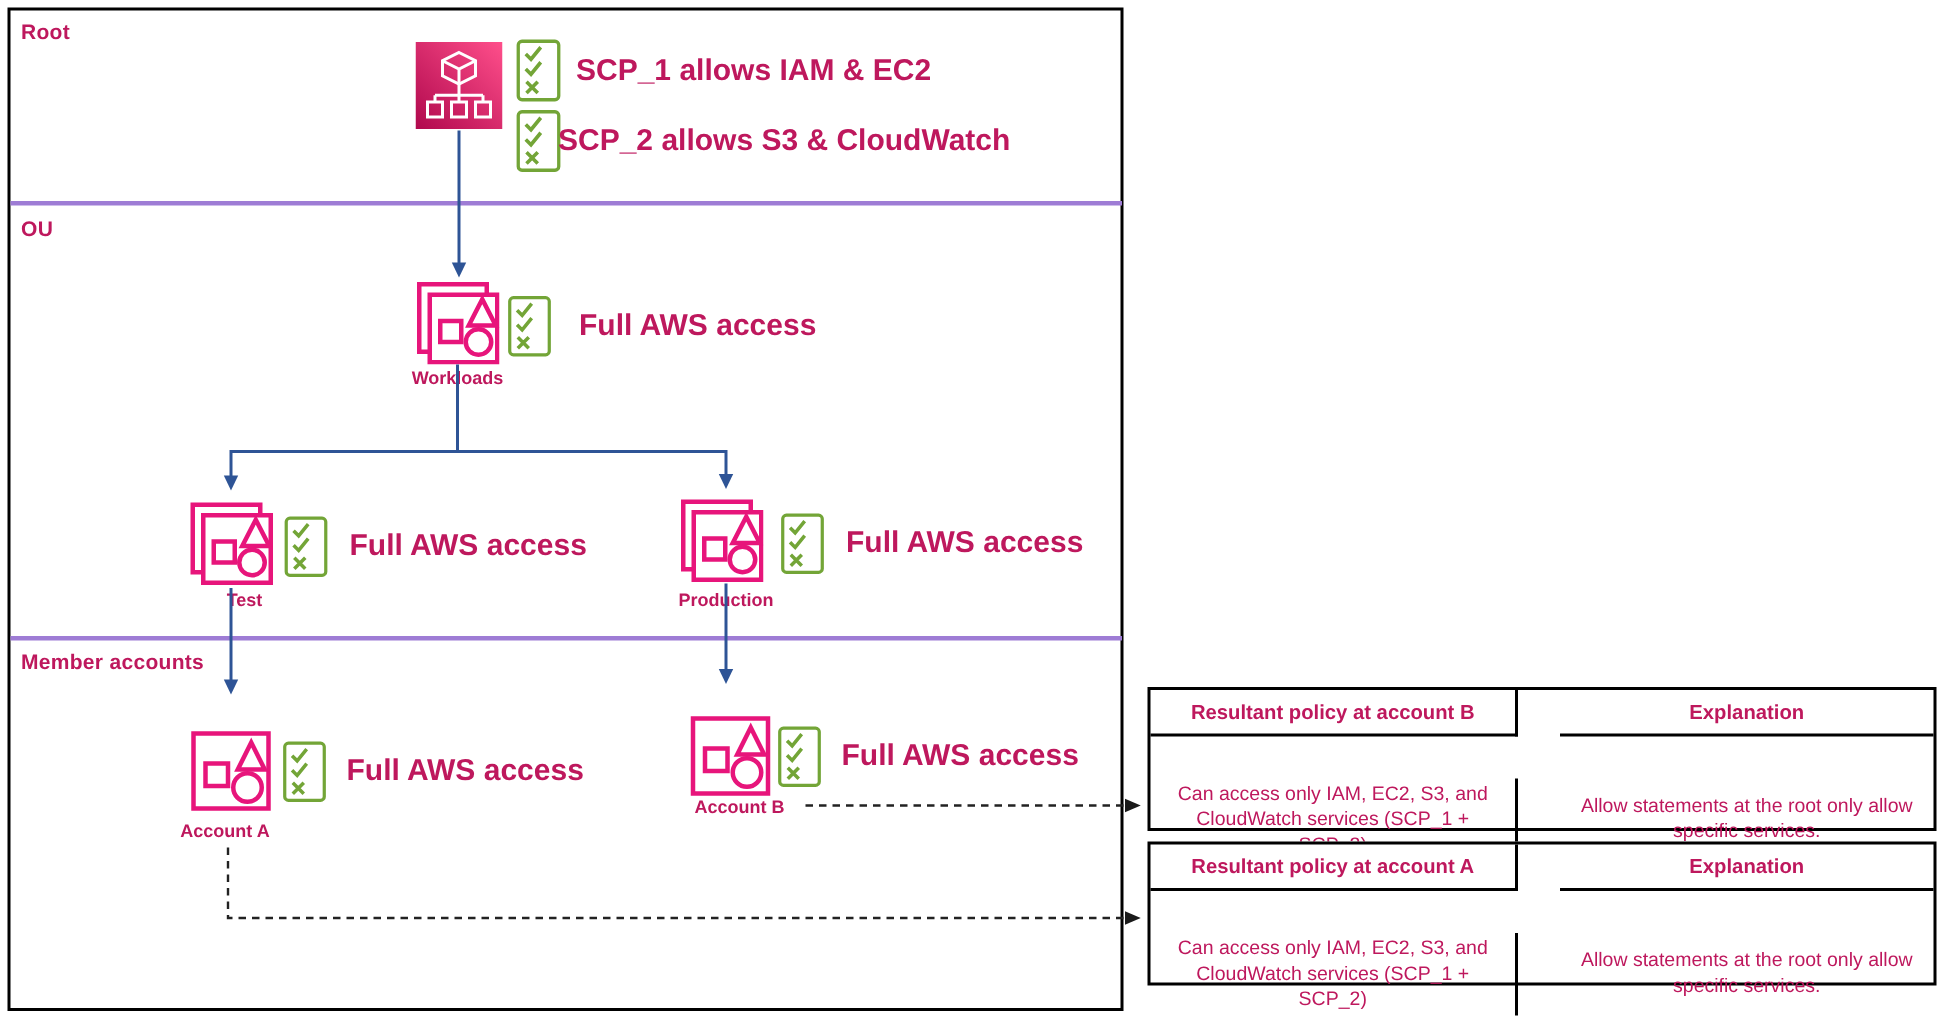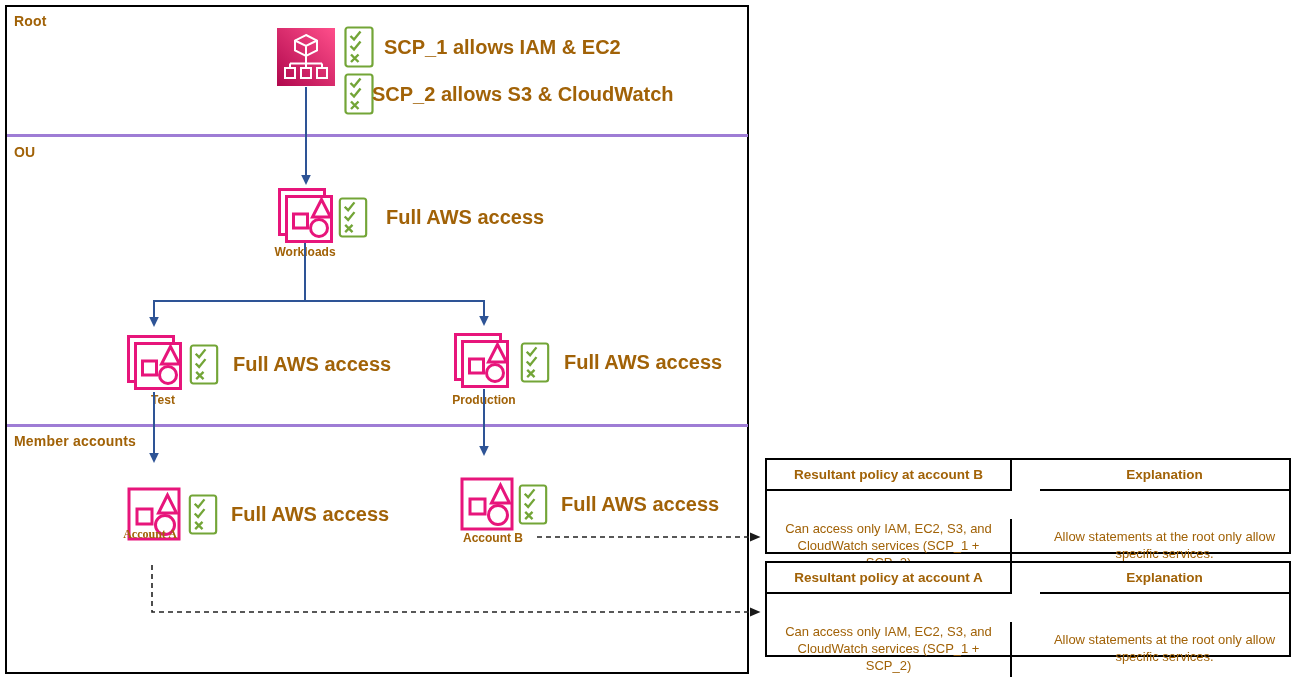--- a/index.html
+++ b/index.html
@@ -1,18 +1,18 @@
 <!DOCTYPE html>
 <html><head>
 <meta charset="utf-8">
 <style>
   html,body{margin:0;padding:0;background:#ffffff;}
   .canvas{
     position:relative;width:1296px;height:682px;overflow:hidden;
-    font-family:"Liberation Sans","DejaVu Sans",sans-serif;color:#a16207;background:#fff;
+    font-family:"Liberation Sans","DejaVu Sans",sans-serif;color:#be185d;background:#fff;
   }
   .abs{position:absolute;}
   .org-box{
     left:5px;top:5px;width:740px;height:665px;
     border:2.5px solid #000;background:#fff;
   }
   .divider{left:7px;width:741px;height:2.5px;background:#9E7CD5;}
   .section-label{font-size:14px;font-weight:600;letter-spacing:.2px;}
   .node-icon svg{display:block;}
   .policy-row-label{
@@ -183,21 +183,21 @@
     <svg width="30" height="41" viewBox="0 0 30 42">
       <rect x="1.5" y="1.5" width="27" height="39" rx="2.5" fill="#fff" stroke="#73A537" stroke-width="2.2"></rect>
       <g fill="none" stroke="#73A537" stroke-width="2.4">
         <path d="M6.5 10 L10 13.5 L16.5 5.5"></path>
         <path d="M6.5 20 L10 23.5 L16.5 15.5"></path>
         <path d="M7 28.5 L14.5 36 M14.5 28.5 L7 36"></path>
       </g>
     </svg>
   </div>
   <div class="abs policy-row-label" style="left:231px;top:494px;height:41px;">Full AWS access</div>
-  <div class="abs node-name" style="left:80px;top:527px;font-family:Liberation Serif, serif;">Account A</div>
+  <div class="abs node-name" style="left:80px;top:547px;">Account A</div>
 
   <div class="abs node-icon" style="left:460px;top:477px;">
     <svg width="54" height="54" viewBox="0 0 54 54">
       <rect x="2" y="2" width="50" height="50" fill="#fff" stroke="#E7157B" stroke-width="3"></rect>
       <g fill="none" stroke="#E7157B" stroke-width="3">
         <rect x="10" y="22" width="15" height="15"></rect>
         <path d="M40.5 8 L31.5 26 L49.5 26 Z"></path>
         <circle cx="38" cy="38" r="9.5"></circle>
       </g>
     </svg>

